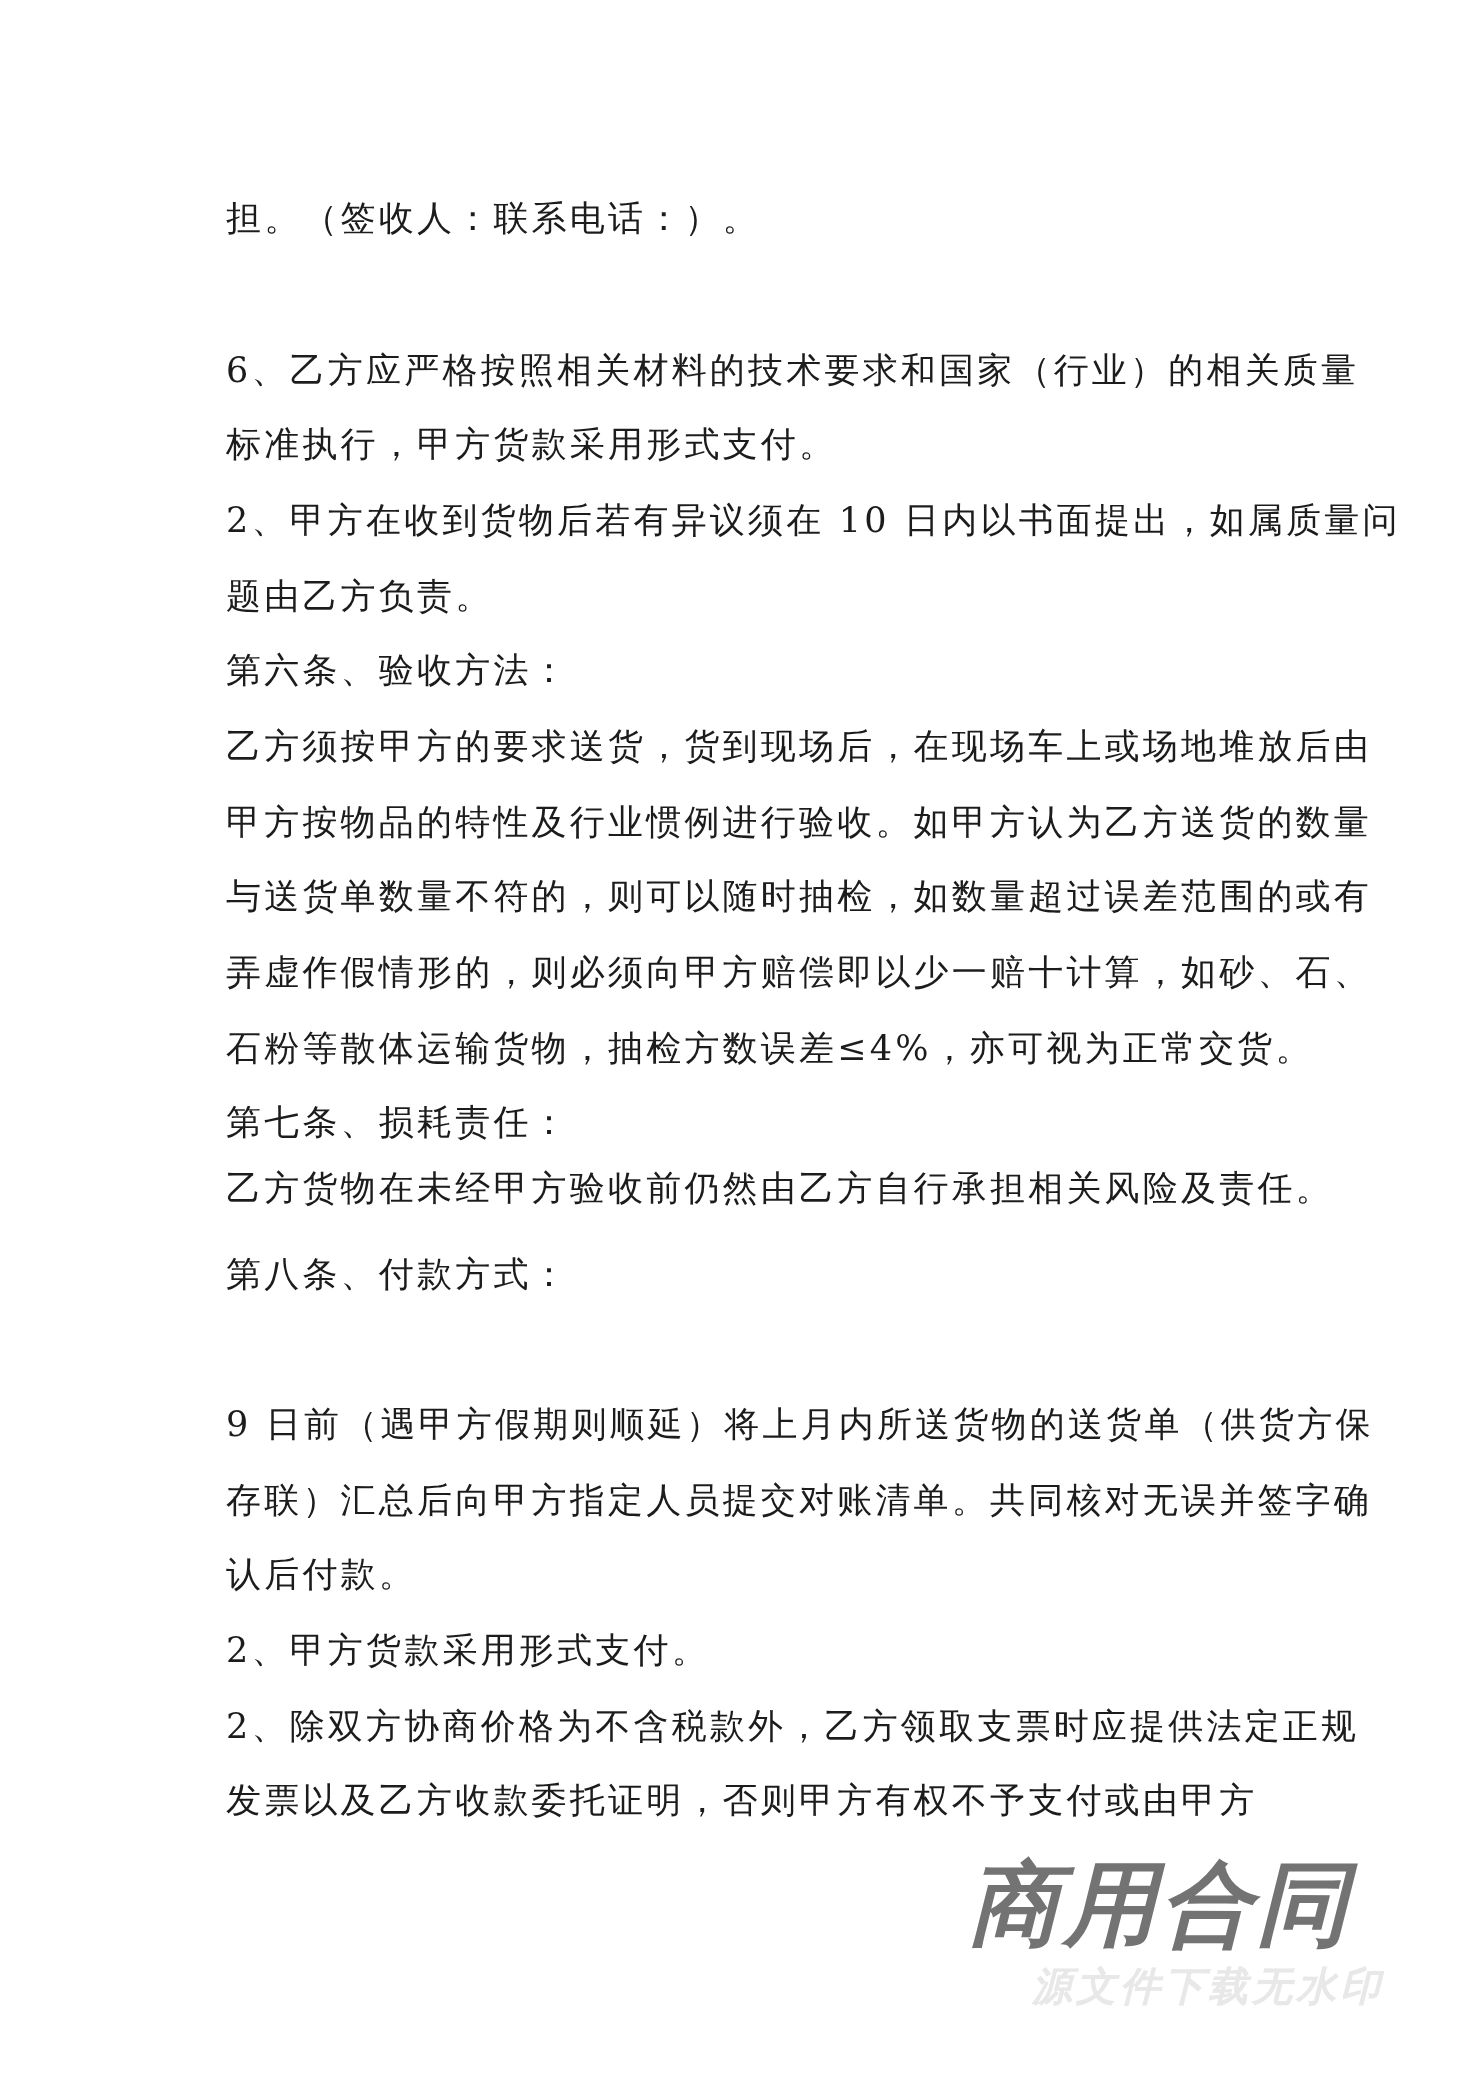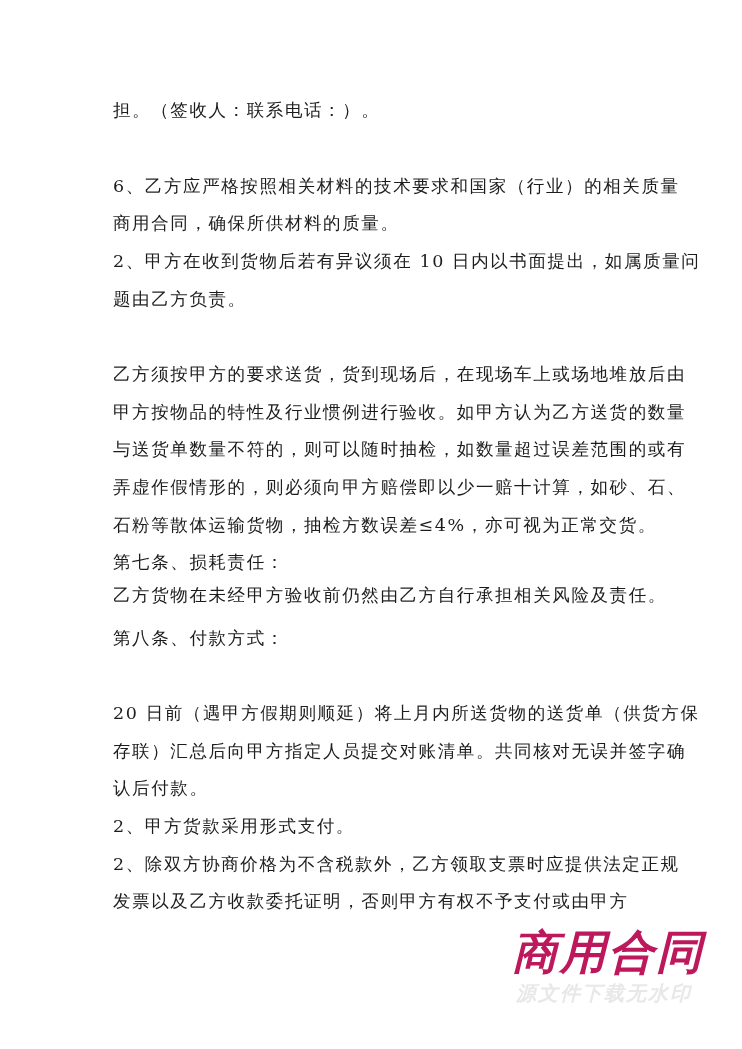--- a/index.html
+++ b/index.html
@@ -6,48 +6,49 @@
   body {
     width: 742px; height: 1049px; background: #ffffff; position: relative; overflow: hidden;
     font-family: "DejaVu Serif", "Liberation Serif", serif; color: #1a1a1a;
   }
   .page { position: absolute; left: 0; top: 0; width: 742px; height: 1049px; }
   .line {
     position: absolute; left: 113px; width: 540px; font-size: 17.5px; line-height: 22px;
     white-space: nowrap; letter-spacing: 1.6px; color: #1c1c1c;
   }
   .wm-main {
-    position: absolute; left: 512px; top: 922px; font-family: "DejaVu Sans", sans-serif;
+    position: absolute; left: 484px; top: 922px; font-family: "DejaVu Sans", sans-serif;
     font-weight: bold; font-style: italic; font-size: 46px; letter-spacing: 2px;
-    color: #be185d; white-space: nowrap;
+    color: #737373; white-space: nowrap;
   }
   .wm-sub {
     position: absolute; left: 516px; top: 980px; font-family: "DejaVu Sans", sans-serif;
     font-weight: bold; font-style: italic; font-size: 20px; letter-spacing: 2px;
     color: #e8e8e8; white-space: nowrap;
   }
 </style>
 </head>
 <body>
 
 <div class="page">
   <div class="line" style="top:99px">担。（签收人：联系电话：）。</div>
   <div class="line" style="top:175px">6、乙方应严格按照相关材料的技术要求和国家（行业）的相关质量</div>
-  <div class="line" style="top:212px">商用合同，确保所供材料的质量。</div>
+  <div class="line" style="top:212px">标准执行，甲方货款采用形式支付。</div>
   <div class="line" style="top:250px">2、甲方在收到货物后若有异议须在 10 日内以书面提出，如属质量问</div>
   <div class="line" style="top:288px">题由乙方负责。</div>
+  <div class="line" style="top:325px">第六条、验收方法：</div>
   <div class="line" style="top:363px">乙方须按甲方的要求送货，货到现场后，在现场车上或场地堆放后由</div>
   <div class="line" style="top:401px">甲方按物品的特性及行业惯例进行验收。如甲方认为乙方送货的数量</div>
   <div class="line" style="top:438px">与送货单数量不符的，则可以随时抽检，如数量超过误差范围的或有</div>
   <div class="line" style="top:476px">弄虚作假情形的，则必须向甲方赔偿即以少一赔十计算，如砂、石、</div>
   <div class="line" style="top:514px">石粉等散体运输货物，抽检方数误差≤4%，亦可视为正常交货。</div>
   <div class="line" style="top:551px">第七条、损耗责任：</div>
   <div class="line" style="top:584px">乙方货物在未经甲方验收前仍然由乙方自行承担相关风险及责任。</div>
   <div class="line" style="top:627px">第八条、付款方式：</div>
-  <div class="line" style="top:702px">20 日前（遇甲方假期则顺延）将上月内所送货物的送货单（供货方保</div>
+  <div class="line" style="top:702px">9 日前（遇甲方假期则顺延）将上月内所送货物的送货单（供货方保</div>
   <div class="line" style="top:740px">存联）汇总后向甲方指定人员提交对账清单。共同核对无误并签字确</div>
   <div class="line" style="top:777px">认后付款。</div>
   <div class="line" style="top:815px">2、甲方货款采用形式支付。</div>
   <div class="line" style="top:853px">2、除双方协商价格为不含税款外，乙方领取支票时应提供法定正规</div>
   <div class="line" style="top:890px">发票以及乙方收款委托证明，否则甲方有权不予支付或由甲方</div>
 
   <div class="wm-main">商用合同</div>
   <div class="wm-sub">源文件下载无水印</div>
 </div>
 

